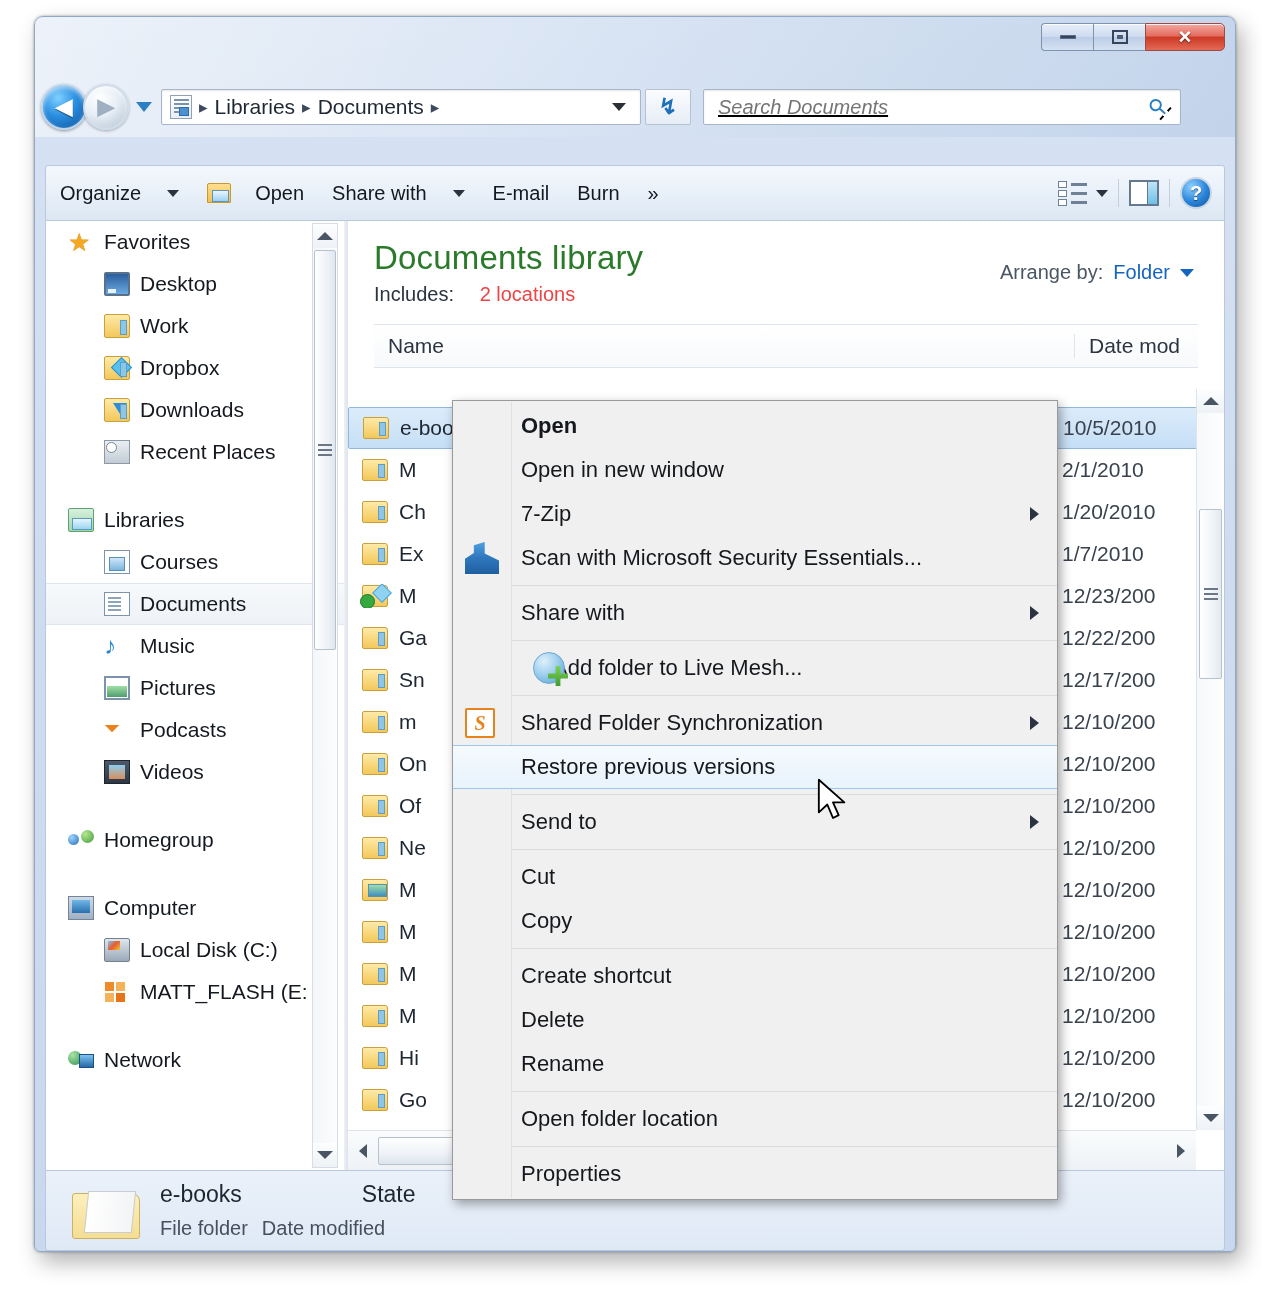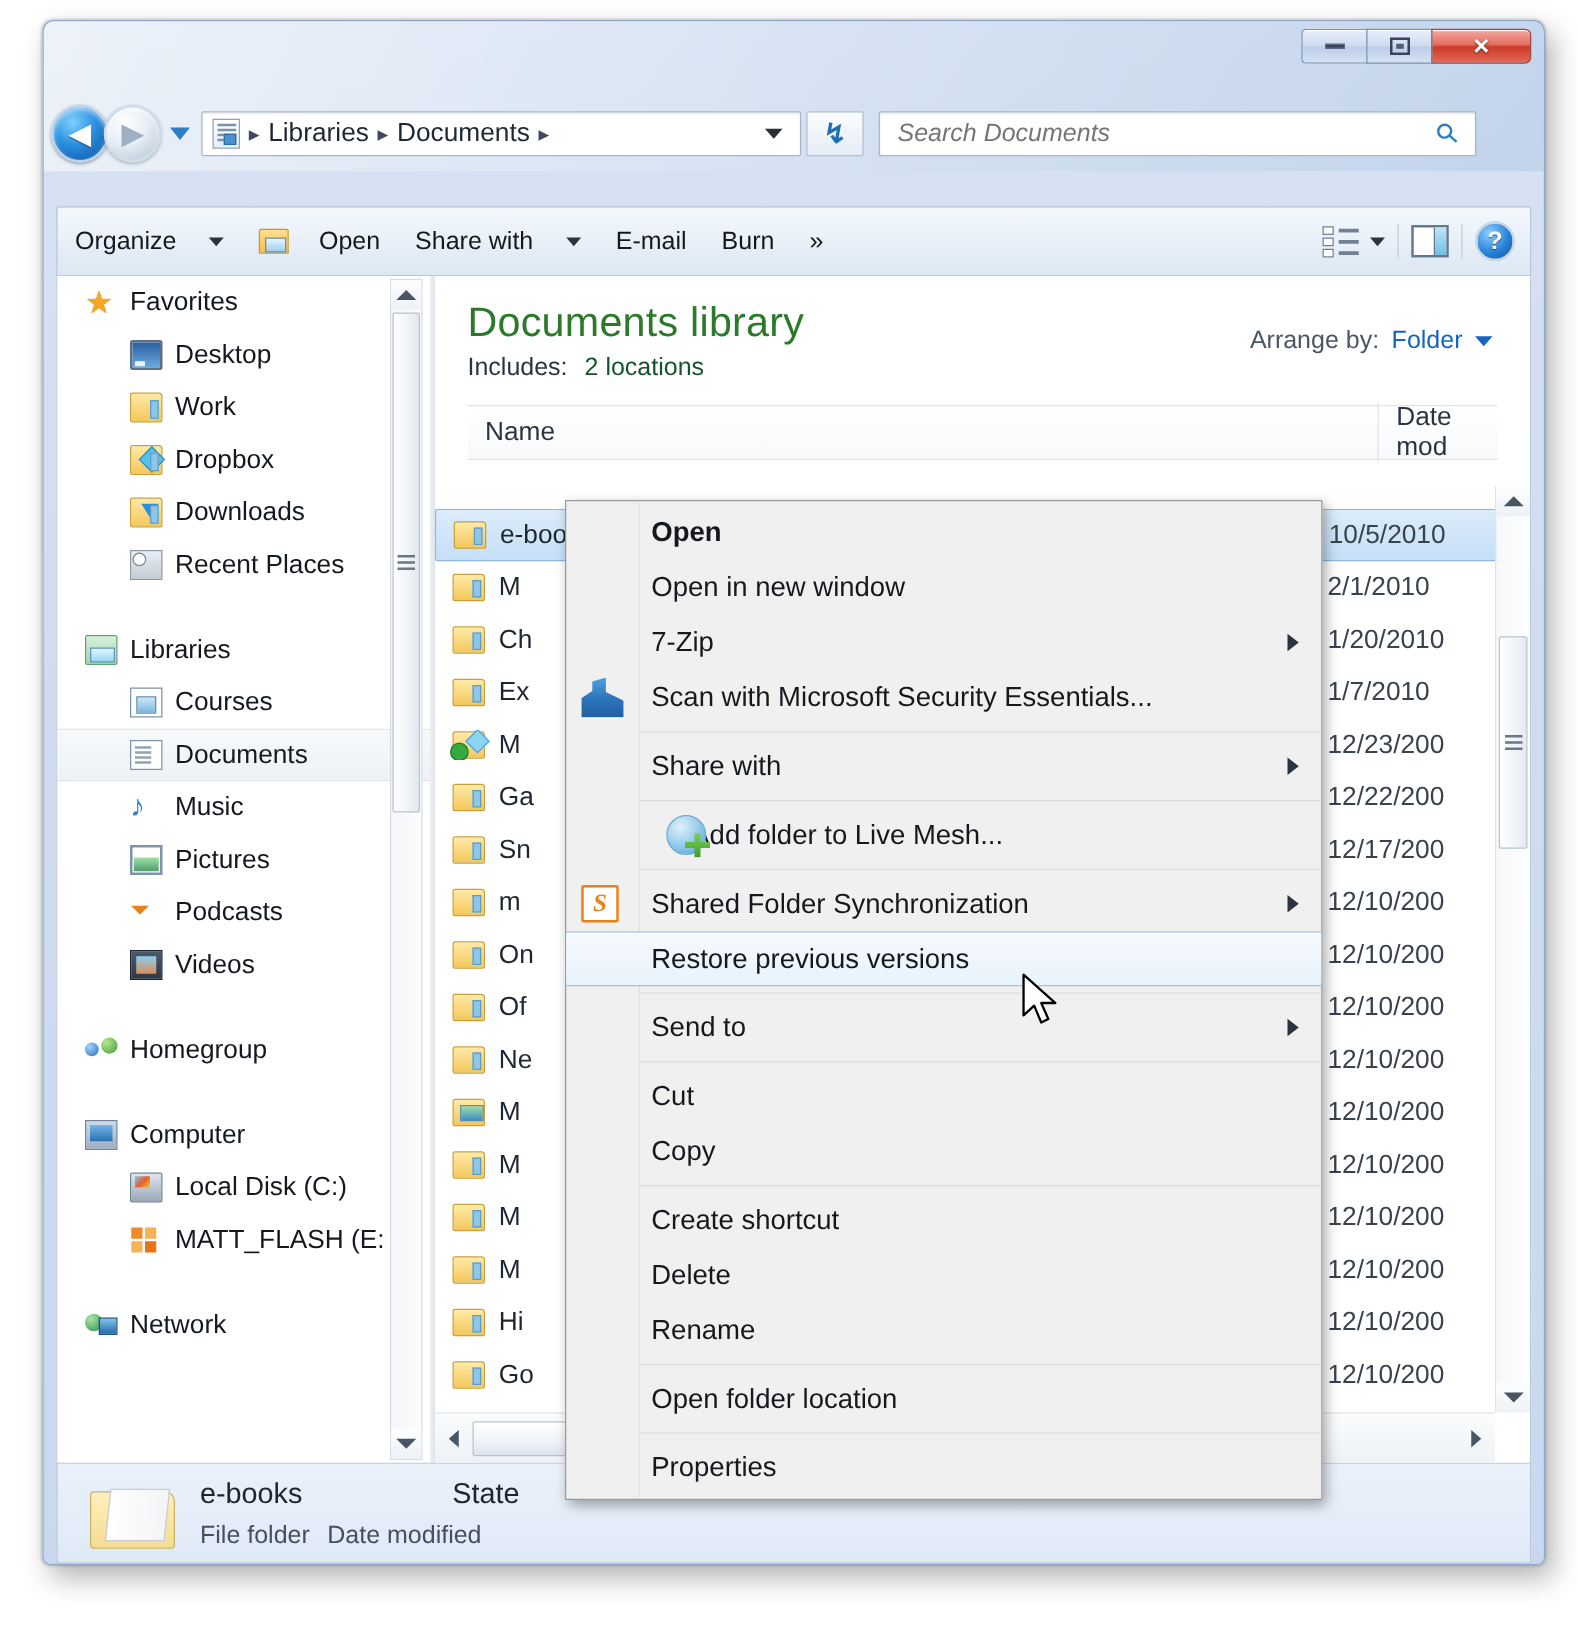--- a/index.html
+++ b/index.html
@@ -128,20 +128,21 @@
     border: 1px solid #b4c2d4; border-radius: 2px;
     background: linear-gradient(to bottom,#fbfcfe,#e6edf6);
     display: flex; align-items: center; justify-content: center;
     color: #1d6fb8; font-size: 22px; font-weight: bold;
   }
   #searchbox {
     margin-left: 12px; height: 36px; width: 478px;
     background: #ffffff; border: 1px solid #a7b6c8; border-radius: 2px;
     display: flex; align-items: center;
     box-shadow: inset 0 1px 2px rgba(0,0,0,.10);
+    text-decoration: underline;
   }
   #search-input {
     border: none; outline: none; background: transparent;
     margin-left: 12px; flex: 1;
     font-family: "Liberation Sans", sans-serif;
     font-size: 20px; font-style: italic; color: #7b8796;
   }
   #search-icon {
     margin-right: 14px; color: #2d7fc4; font-size: 22px;
     transform: rotate(-48deg);
@@ -281,34 +282,34 @@
   .grip { position:absolute; left:50%; top:50%; transform:translate(-50%,-50%); width:14px; }
   .grip i { display:block; height:2px; background:#6b7785; margin:3px 0; }
 
   #navsplit { width: 4px; background: linear-gradient(to right,#eef1f5,#dde3ea); flex:none; }
 
   
   #content { flex: 1; position: relative; background: #fff; overflow: hidden; }
   #libhead { padding: 18px 26px 0 26px; position: relative; }
   #libtitle { font-size: 33px; color: #2a7a2a; font-weight: normal; letter-spacing: .2px; }
   #libsub { margin-top: 6px; font-size: 20px; color: #2b3440; }
-  #libsub .loc { color: #14532d; margin-left: 8px; }
+  #libsub .loc { color: #ef4444; margin-left: 20px; }
   #arrange {
     position: absolute; right: 30px; top: 40px;
     font-size: 20px; color: #4a5664; display:flex; align-items:center; gap:10px;
   }
   #arrange .val { color:#1464c0; }
   #arrange .car { width:0;height:0;border-left:7px solid transparent;border-right:7px solid transparent;border-top:8px solid #1464c0; }
 
   #colhead {
     margin-top: 18px; height: 44px;
     border-top: 1px solid #dde4ec; border-bottom: 1px solid #dde4ec;
     background: linear-gradient(to bottom,#ffffff,#f7f9fb);
     display: flex; align-items: center;
-    font-size: 21px; color: #2b3440; gap: 28px;
+    font-size: 21px; color: #2b3440;
   }
   #col-name { padding-left: 14px; width: 700px; }
   #col-date { border-left: 1px solid #dde4ec; padding-left: 14px; flex:1; }
 
   #filelist { position: absolute; left:0; right:0; top: 186px; bottom: 40px; overflow:hidden; }
   .frow {
     display: flex; align-items: center; height: 42px;
     font-size: 21px; color: #1e2630;
   }
   .frow.sel {

